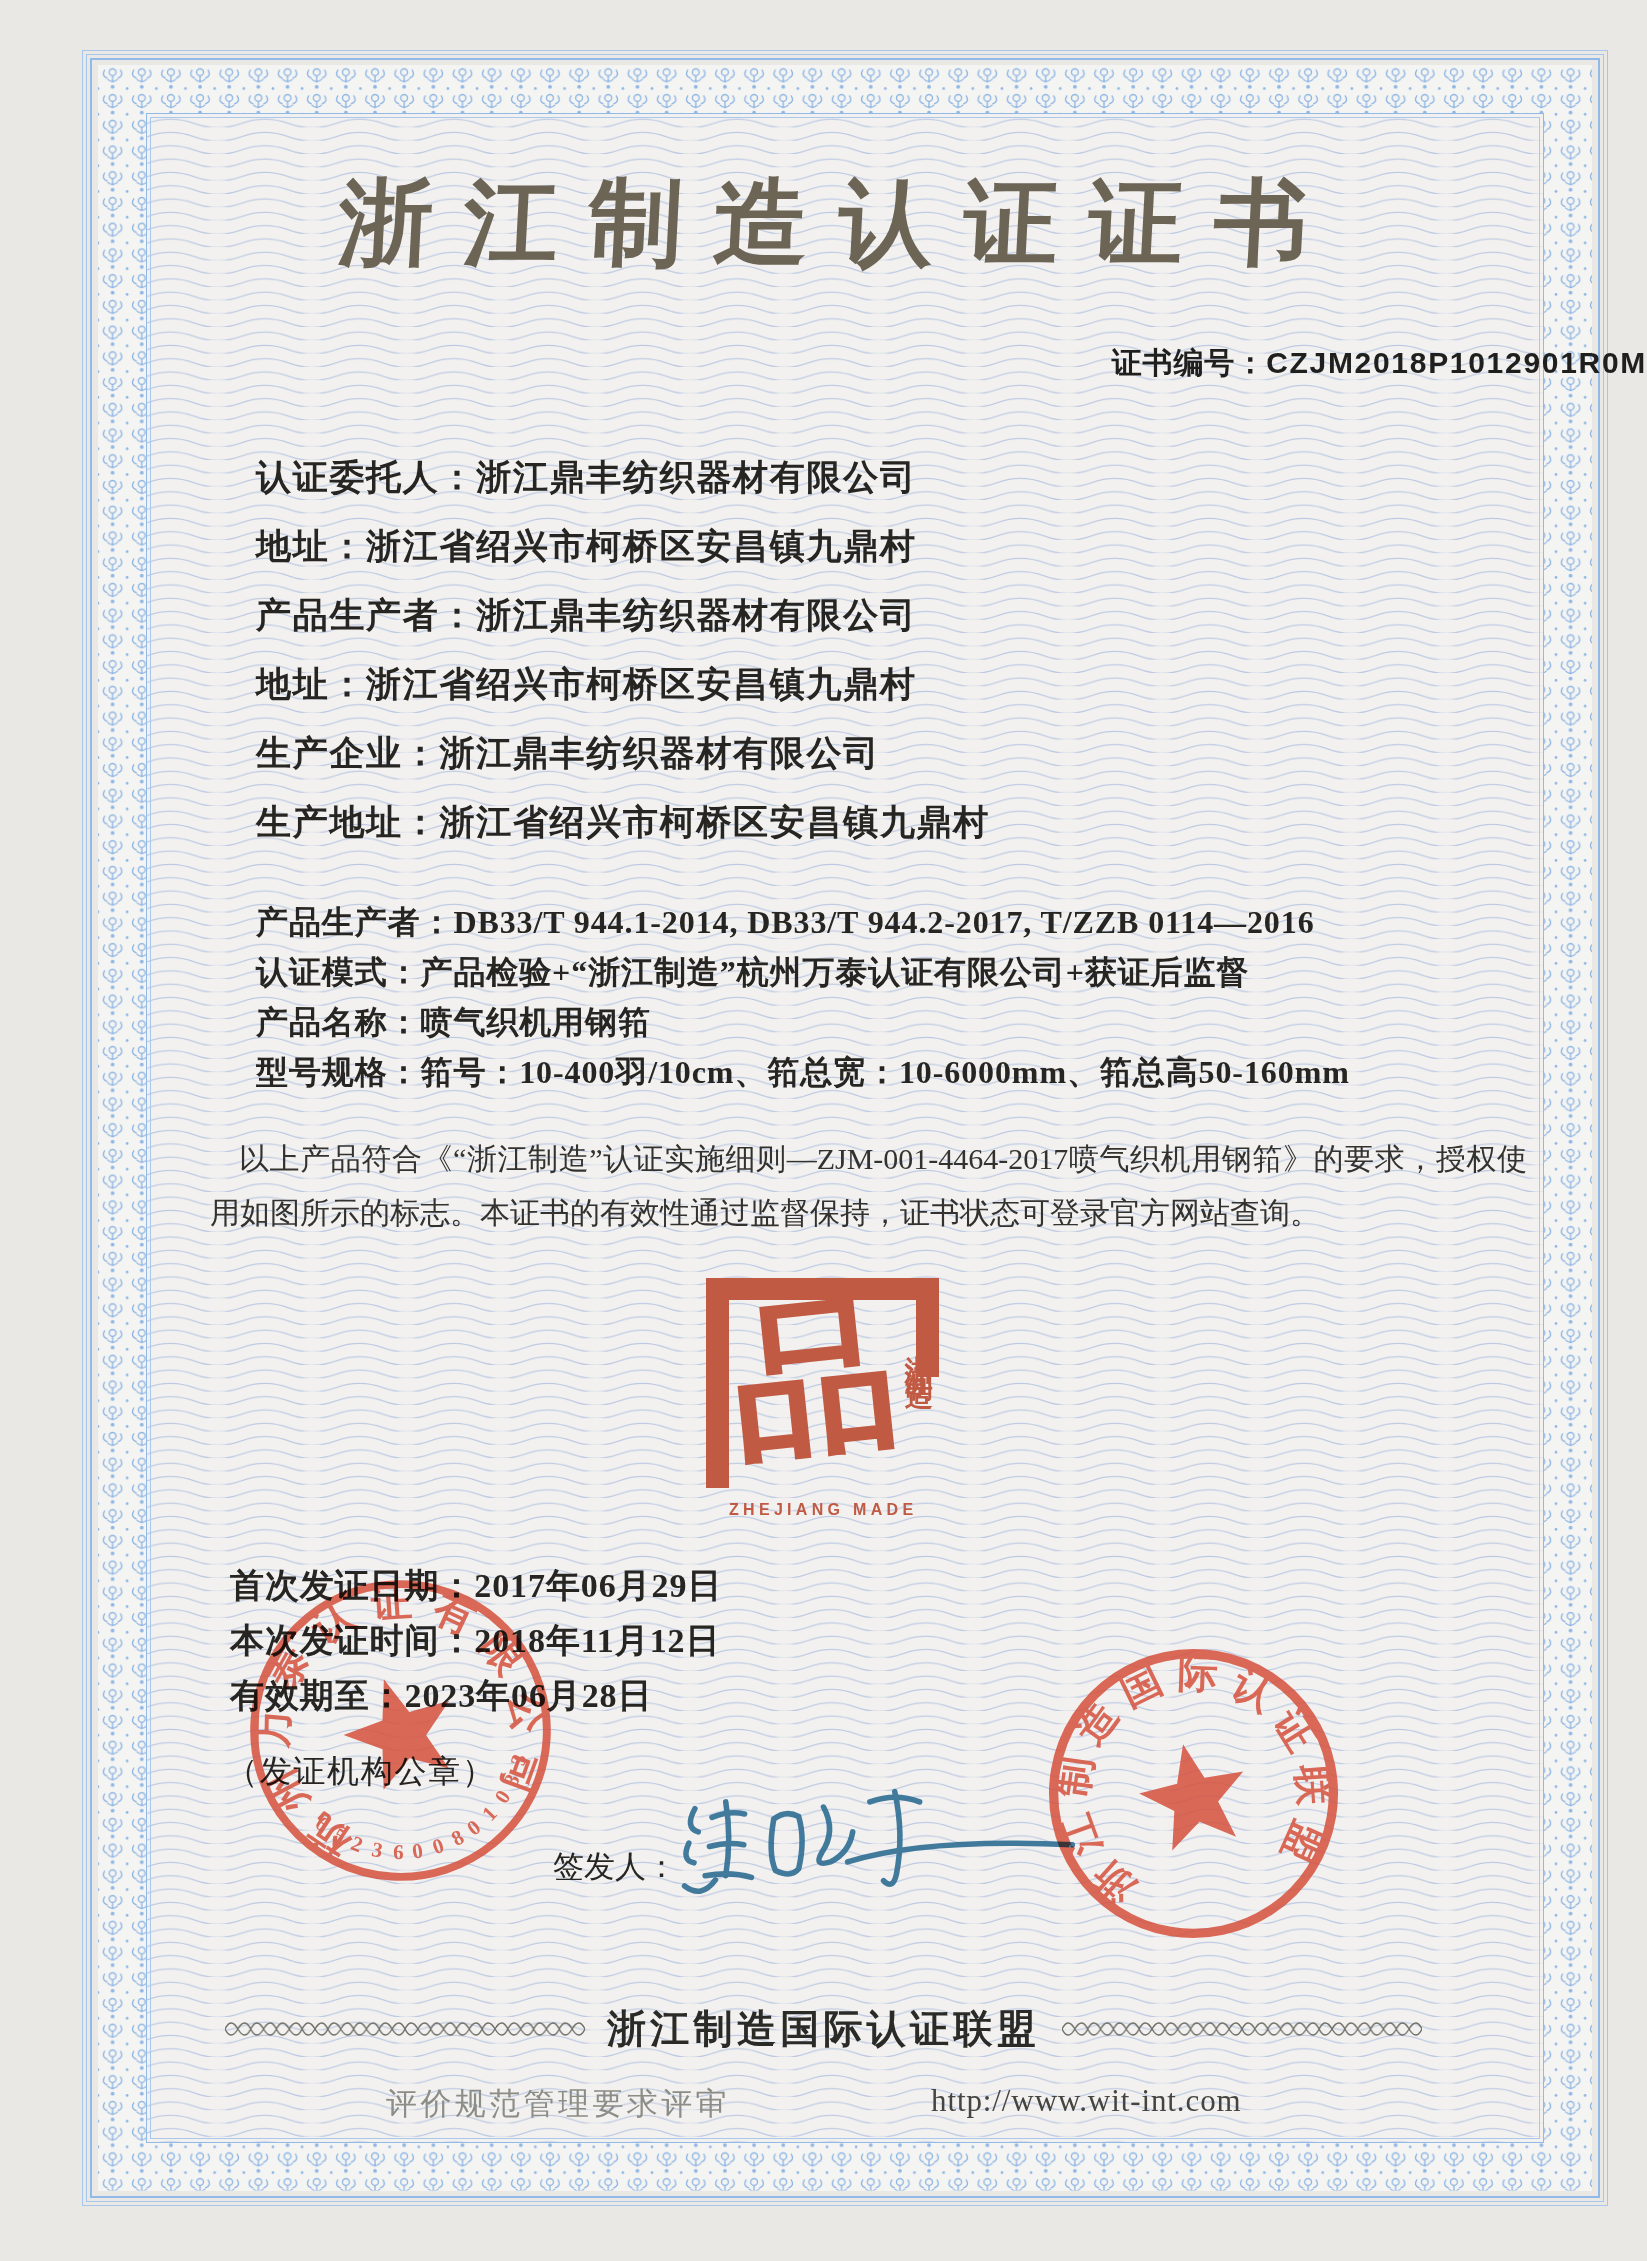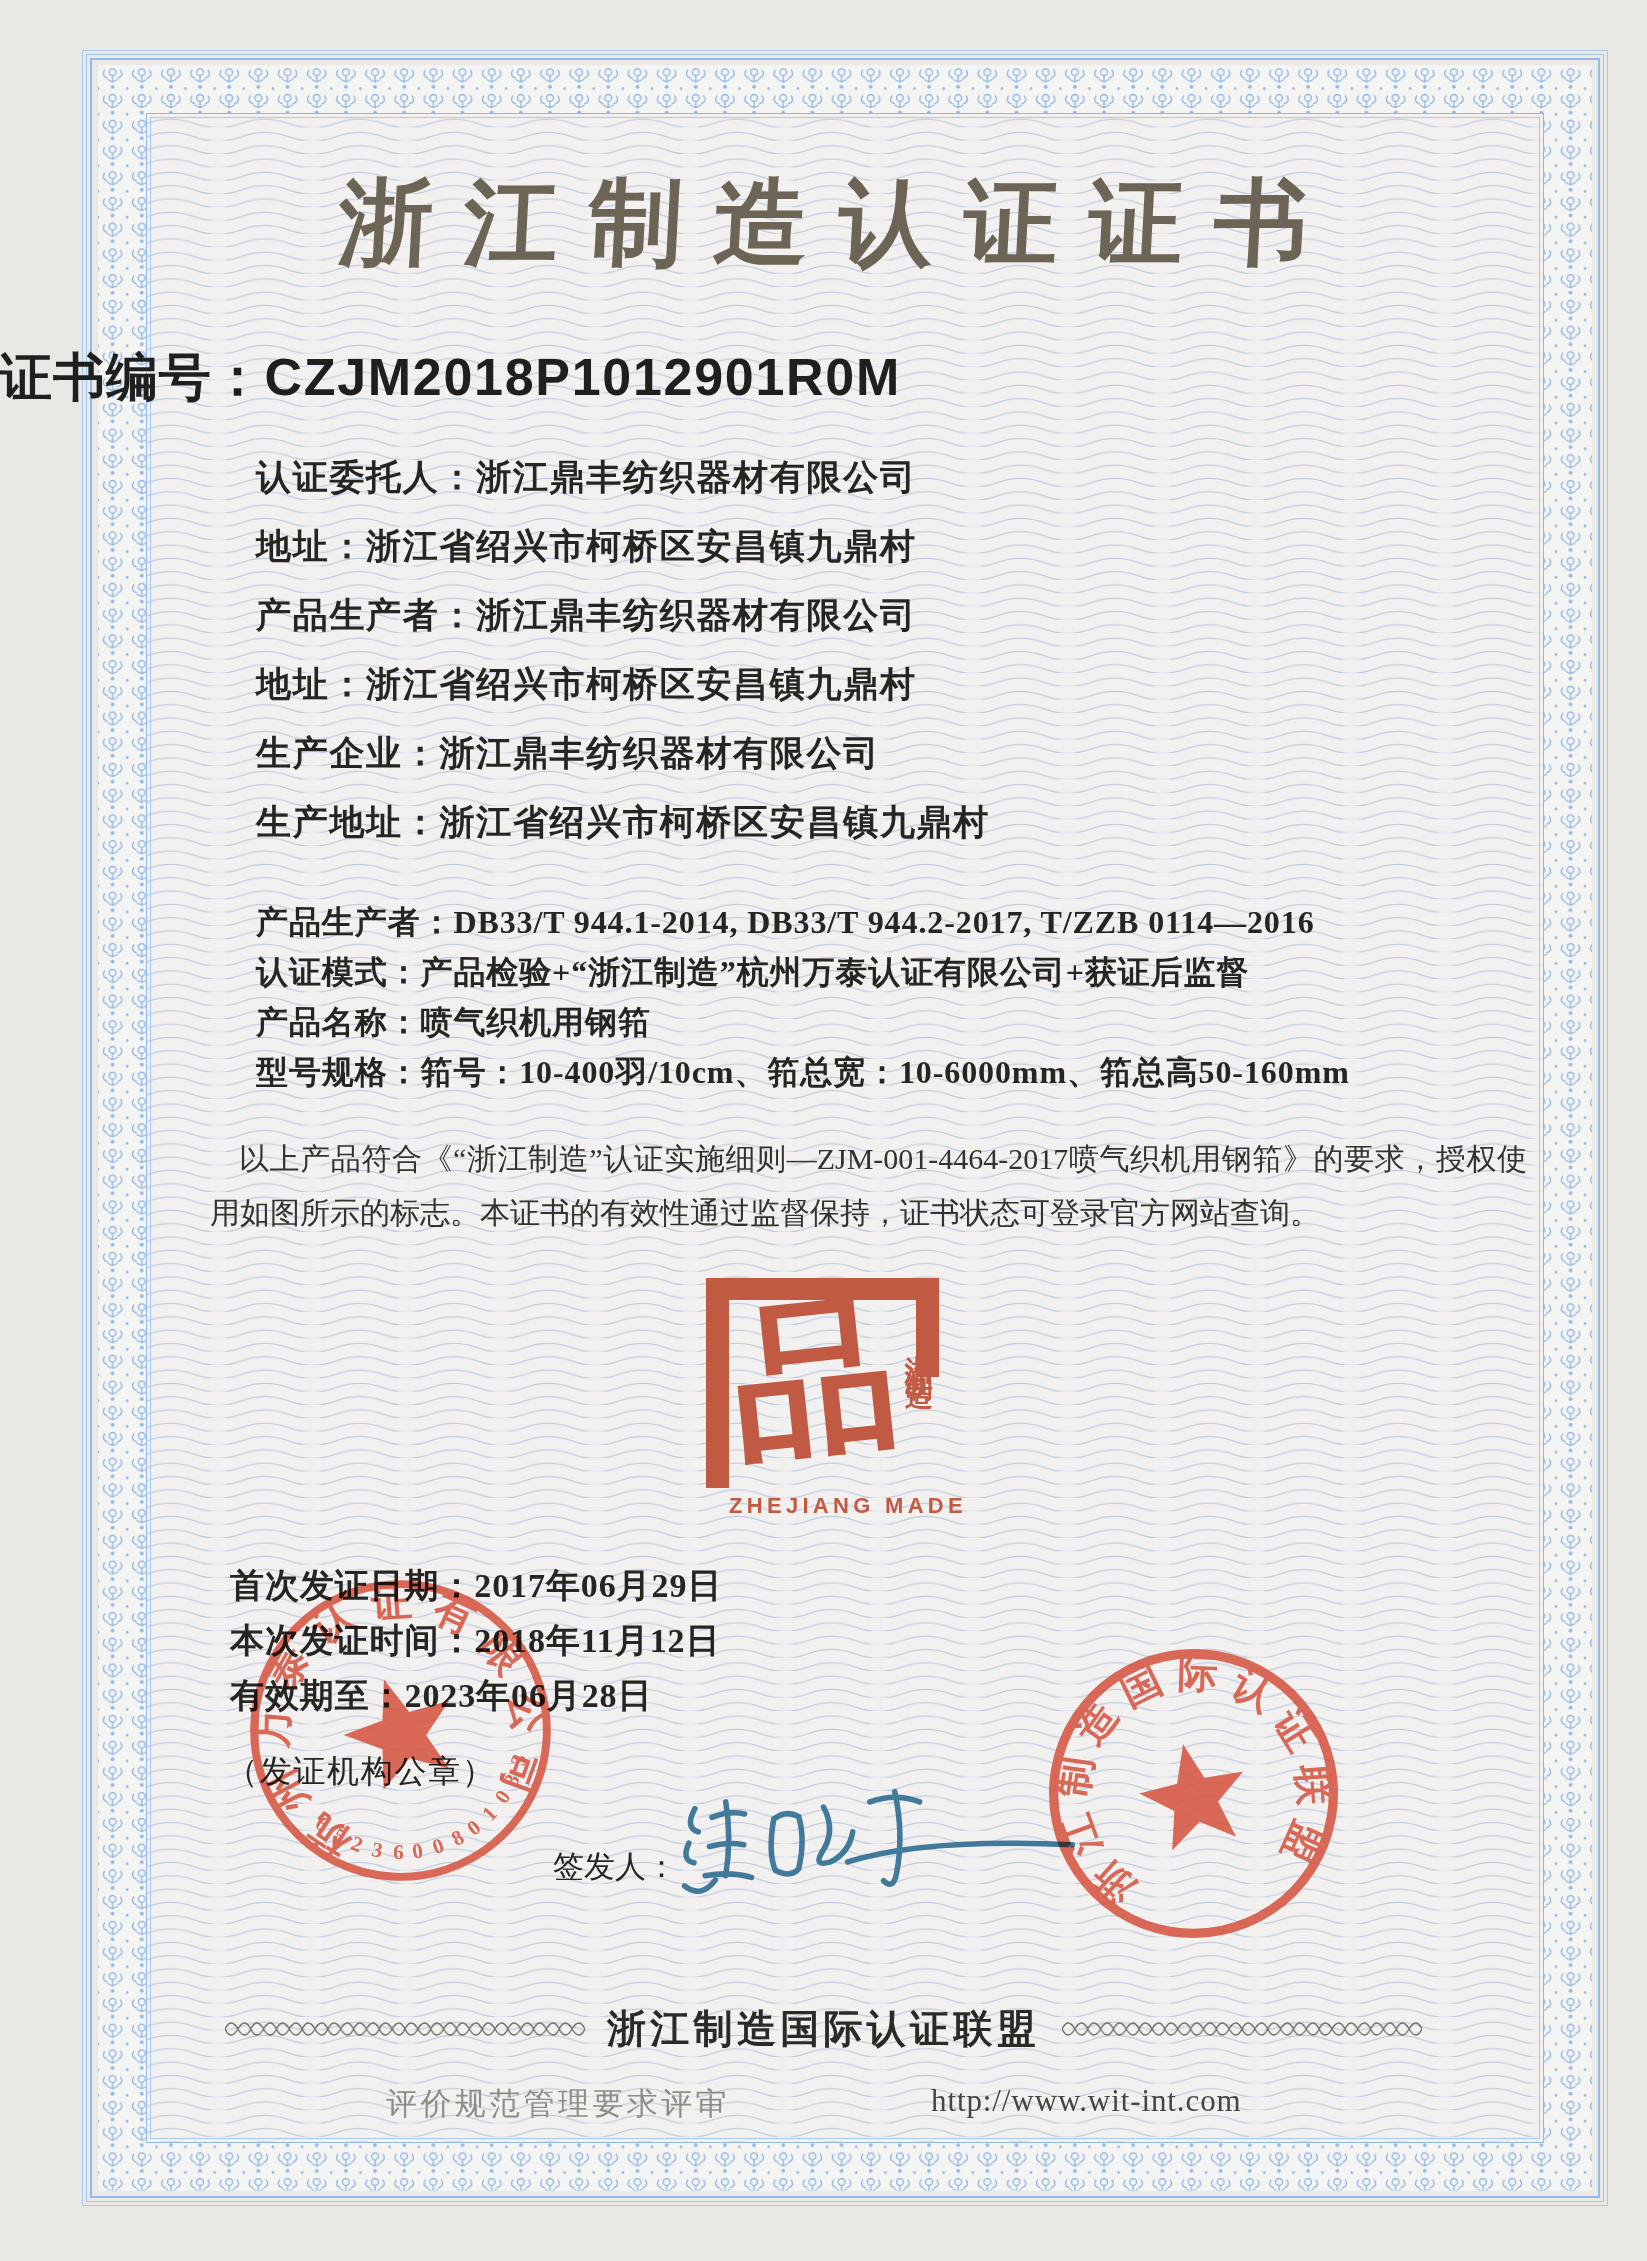--- a/index.html
+++ b/index.html
@@ -16,40 +16,40 @@
   .frame-band{position:absolute;left:98px;top:65px;right:55px;bottom:70px;background:#f4f4f2;}
   .frame-band svg{position:absolute;inset:0;width:100%;height:100%;}
   .frame-inner{position:absolute;left:146px;top:113px;right:103px;bottom:118px;border:1.7px solid #92bae8;background:#f2f1ef;}
   .frame-inner::before{content:"";position:absolute;inset:3.4px;border:0.9px solid #aac8ec;z-index:1;}
   .frame-inner svg.waves{position:absolute;inset:0;width:100%;height:100%;}
   
   .content{position:absolute;inset:0;z-index:2;}
   .title{position:absolute;top:160px;left:0;right:0;text-align:center;
     font-size:94px;font-weight:bold;letter-spacing:31px;text-indent:31px;
     color:#6c6455;transform:skewX(-3deg);}
-  .certno{position:absolute;top:343px;left:0;right:0;text-align:left;
-    font-size:52px;font-weight:bold;color:#1f1f1d;letter-spacing:0.9px;}
+  .certno{position:absolute;top:343px;left:0;right:0;text-align:right;
+    font-size:30px;font-weight:bold;color:#1f1f1d;letter-spacing:0.9px;}
   .certno .num{font-family:"Liberation Sans","DejaVu Sans",sans-serif;letter-spacing:1.7px;}
   .fields{position:absolute;top:443px;left:256px;right:120px;}
   .fields .row{height:69px;line-height:69px;font-size:35px;font-weight:600;letter-spacing:1.7px;white-space:nowrap;}
   .specs{position:absolute;top:897px;left:256px;right:94px;}
   .specs .row{height:50px;line-height:50px;font-size:32px;font-weight:600;letter-spacing:0.9px;white-space:nowrap;}
   .statement{position:absolute;top:1132px;left:210px;width:1317px;
     font-size:30px;line-height:54px;text-indent:29px;color:#33322e;font-weight:500;text-align:justify;}
   
   .logo{position:absolute;left:682px;top:1278px;width:257px;height:244px;}
   .logo .bar{position:absolute;background:#c15a43;}
   .logo .bar-top{left:24px;top:0;right:0;height:22px;}
   .logo .bar-right{right:0;top:0;width:23px;height:99px;}
   .logo .bar-left{left:24px;top:0;width:23px;height:210px;}
   .logo .glyph{position:absolute;left:41px;top:6.9px;width:182px;height:190px;line-height:190px;
     text-align:center;font-size:165px;font-weight:bold;color:#c15a43;transform:rotate(-6deg);}
   .logo .side{position:absolute;right:1.7px;top:55px;writing-mode:vertical-rl;
     font-size:28px;font-weight:bold;color:#c15a43;letter-spacing:8.6px;}
-  .logo .caption{position:absolute;left:47px;bottom:3.4px;font-size:22px;font-weight:bold;color:#c15a43;
+  .logo .caption{position:absolute;left:47px;bottom:3.4px;font-size:16px;font-weight:bold;color:#c15a43;
     letter-spacing:4.3px;font-family:"Liberation Sans","DejaVu Sans",sans-serif;white-space:nowrap;}
   
   .dates{position:absolute;top:1558px;left:230px;}
   .dates .row{height:55px;line-height:55px;font-size:34px;font-weight:700;letter-spacing:0.9px;white-space:nowrap;}
   .sealnote{position:absolute;top:1750px;left:226px;font-size:32px;font-weight:500;letter-spacing:1.7px;}
   .signer{position:absolute;top:1846px;left:553px;font-size:31px;font-weight:400;}
   
   .stamp{position:absolute;mix-blend-mode:multiply;opacity:.85;}
   .stamp-issuer{left:233px;top:1563px;width:335px;height:335px;transform:rotate(-18deg);}
   .stamp-alliance{left:1035px;top:1635px;width:317px;height:317px;transform:rotate(-12deg);}

